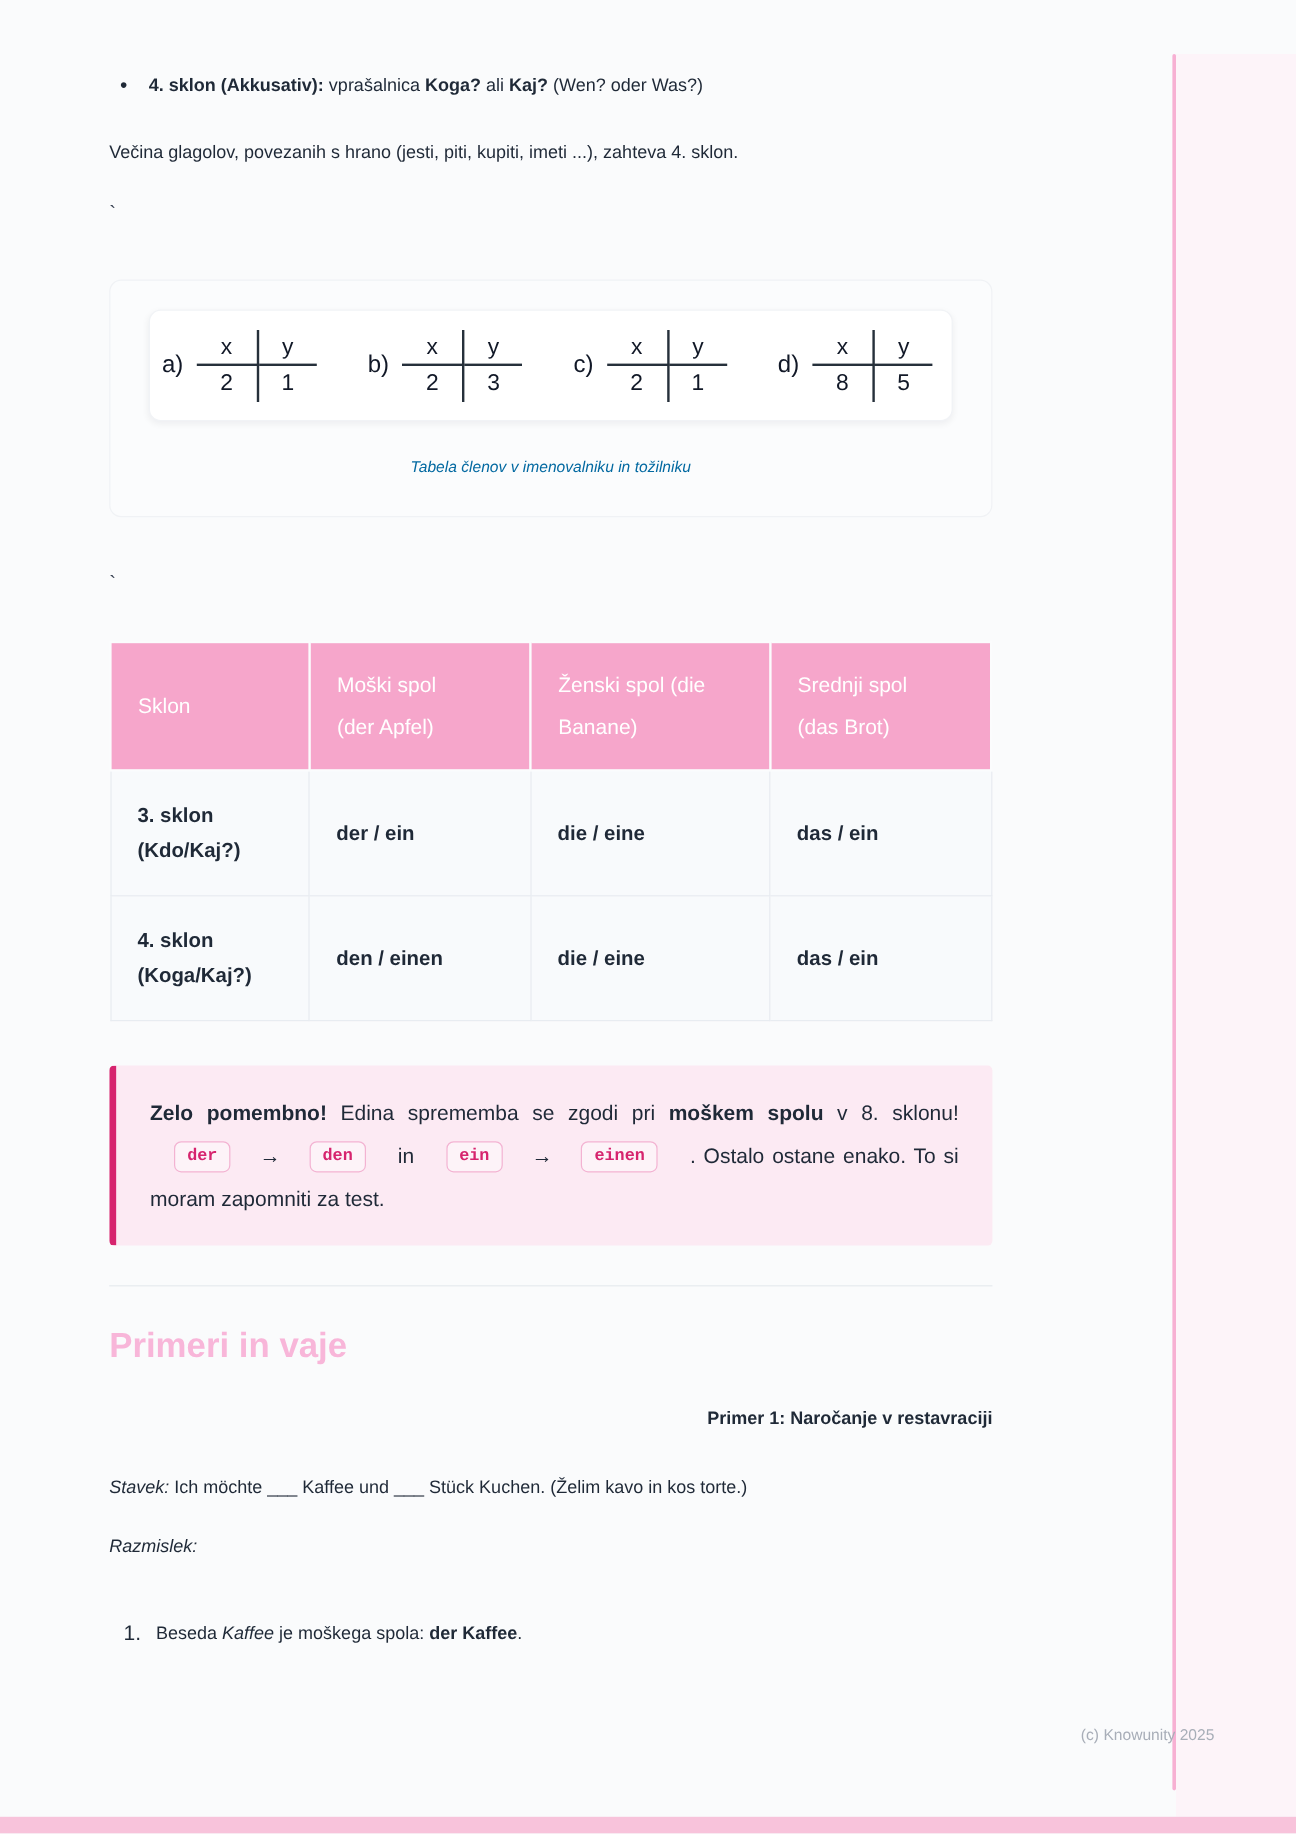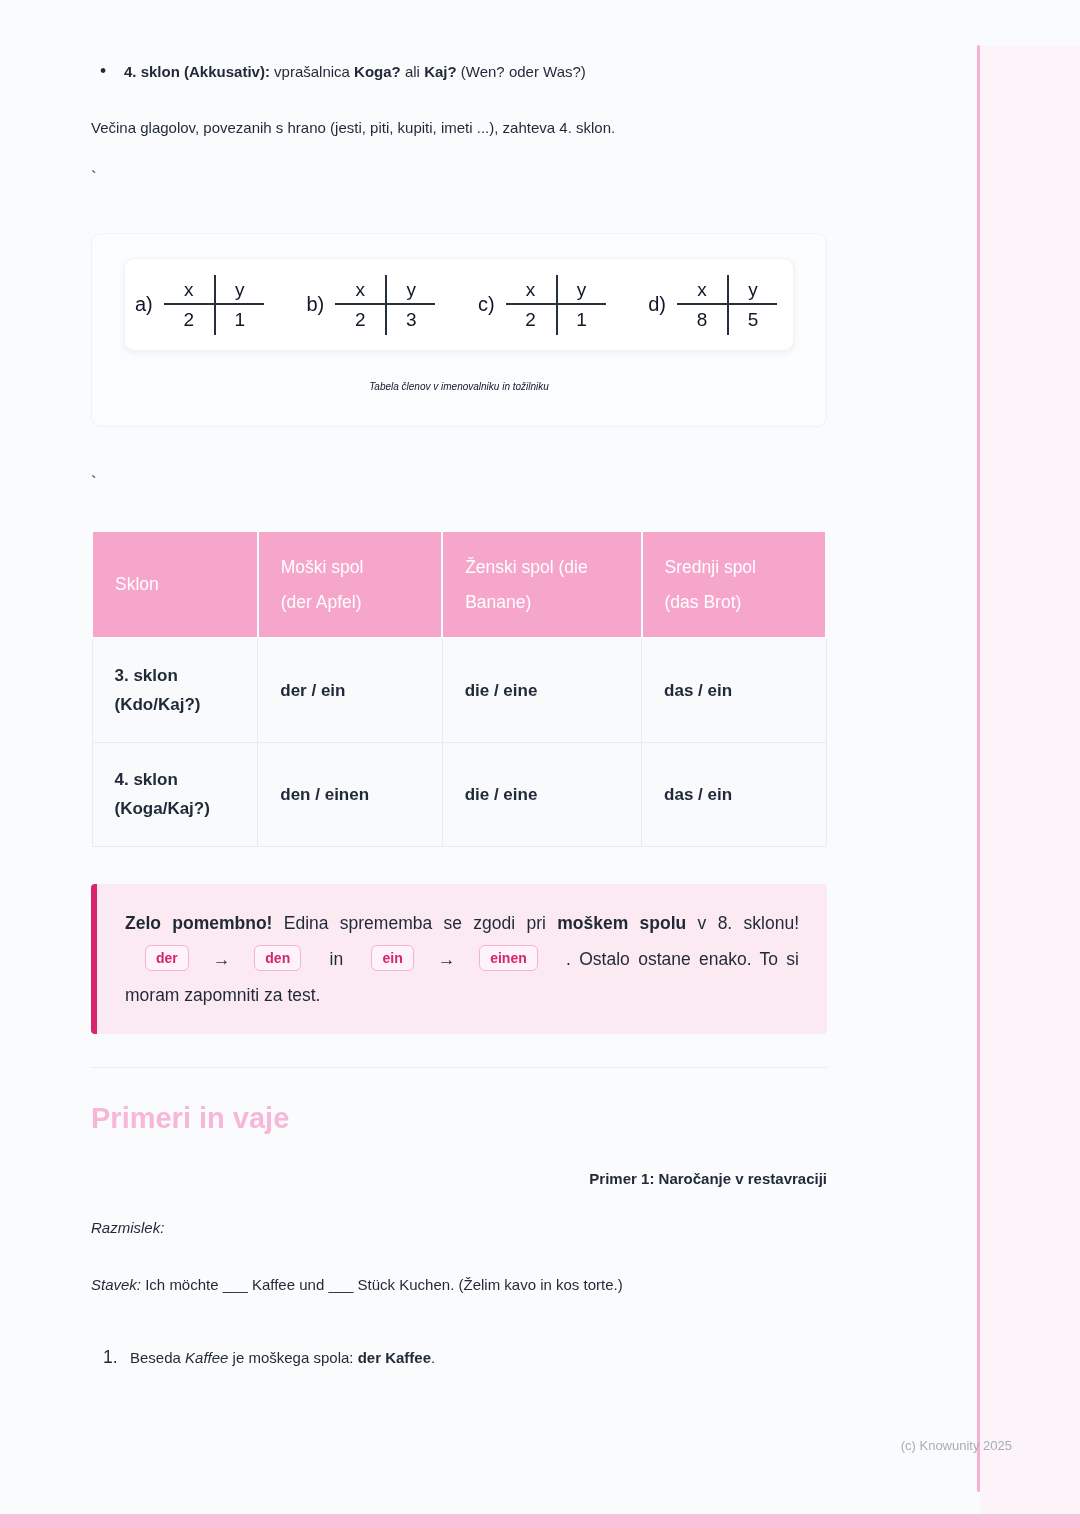--- a/index.html
+++ b/index.html
@@ -32,40 +32,40 @@
     height:93px; display:flex; align-items:center; justify-content:space-between;
     padding:0 16px 0 10px;
   }
   .frac-group { display:flex; align-items:center; }
   .frac-label { font-size:20px; margin-right:11px; color:#111827; }
   .frac-grid { display:inline-grid; grid-template-columns:52px 48px; }
   .fg-cell { height:30px; line-height:30px; text-align:center; font-size:19px; color:#111827; }
   .fg-tl { border-bottom:2px solid #26303b; border-right:2px solid #26303b; }
   .fg-tr { border-bottom:2px solid #26303b; }
   .fg-bl { border-right:2px solid #26303b; }
-  .figure-caption { margin-top:30px; text-align:center; font-style:italic; font-size:10px; color:#0f172a; }
+  .figure-caption { margin-top:30px; text-align:center; font-style:italic; font-size:13px; color:#0369a1; }
 
   .decl-table { margin-top:37px; width:736px; border-collapse:collapse; }
   .decl-table th {
     background:#f6a6cb; color:#ffffff; font-weight:400; font-size:17.5px; line-height:35px;
     text-align:left; vertical-align:middle; height:107px; padding:0 14px 0 22px;
     border:2px solid #fbfcfd;
   }
   .decl-table td {
     background:#f8fafc; border:1px solid #e8ecf1; color:#1f2937;
     font-size:17px; font-weight:700; line-height:29px;
     vertical-align:middle; height:104px; padding:0 14px 0 22px;
   }
 
   .callout {
     margin-top:37px; border-left:6px solid #d6246e; background:#fceaf3; border-radius:4px;
     padding:21px 28px; font-size:17.5px; line-height:36px; text-align:justify; color:#1f2937;
   }
   .chip {
-    display:inline-block; font-family:Liberation Sans, sans-serif;
+    display:inline-block; font-family:Liberation Mono, monospace;
     font-size:14px; font-weight:700; color:#d6246e;
     background:#fdf3f8; border:1px solid #f3b3d2; border-radius:6px;
     padding:1px 10px; margin:0 20px; line-height:22px; vertical-align:2px;
   }
   .arrow { margin:0 4px; color:#1f2937; }
 
   .divider { margin-top:33px; border:none; height:1px; background:#e7eaee; }
   .section-heading { margin-top:34px; font-size:29px; font-weight:700; color:#f8b6d9; }
   .example-title { margin-top:30px; font-weight:700;text-align:right; }
   .sentence { margin-top:30px; text-align:justify; }
@@ -190,22 +190,22 @@
   </table>
 
   <div class="callout"><b>Zelo pomembno!</b><span> Edina sprememba se zgodi pri </span><b>moškem spolu</b><span> v 8. sklonu! </span><code class="chip">der</code><span class="arrow">→</span><code class="chip">den</code><span> in </span><code class="chip">ein</code><span class="arrow">→</span><code class="chip">einen</code><span> . Ostalo ostane enako. To si moram zapomniti za test.</span></div>
 
   <hr class="divider">
 
   <h2 class="section-heading">Primeri in vaje</h2>
 
   <p class="para example-title">Primer 1: Naročanje v restavraciji</p>
 
+  <p class="para sentence"><i>Stavek:</i><span> Ich möchte ___ Kaffee und ___ Stück Kuchen. (Želim kavo in kos torte.)</span></p>
+
   <p class="para think"><i>Razmislek:</i></p>
-
-  <p class="para sentence"><i>Stavek:</i><span> Ich möchte ___ Kaffee und ___ Stück Kuchen. (Želim kavo in kos torte.)</span></p>
 
   <div class="olist">
     <span class="olist-num">1.</span>
     <p class="para"><span>Beseda </span><i>Kaffee</i><span> je moškega spola: </span><b>der Kaffee</b><span>.</span></p>
   </div>
 
 </div>
 
 </body></html>

